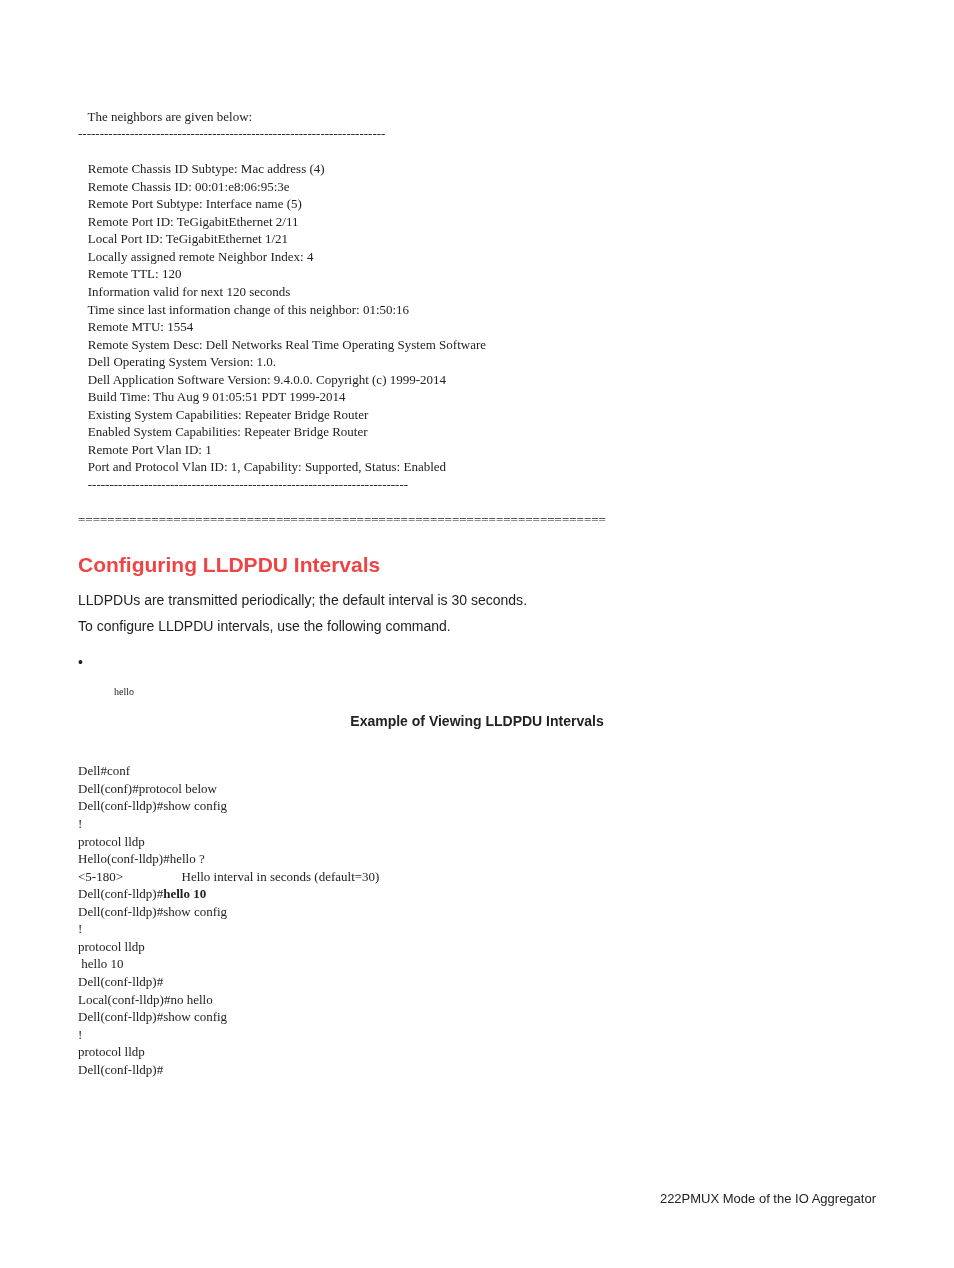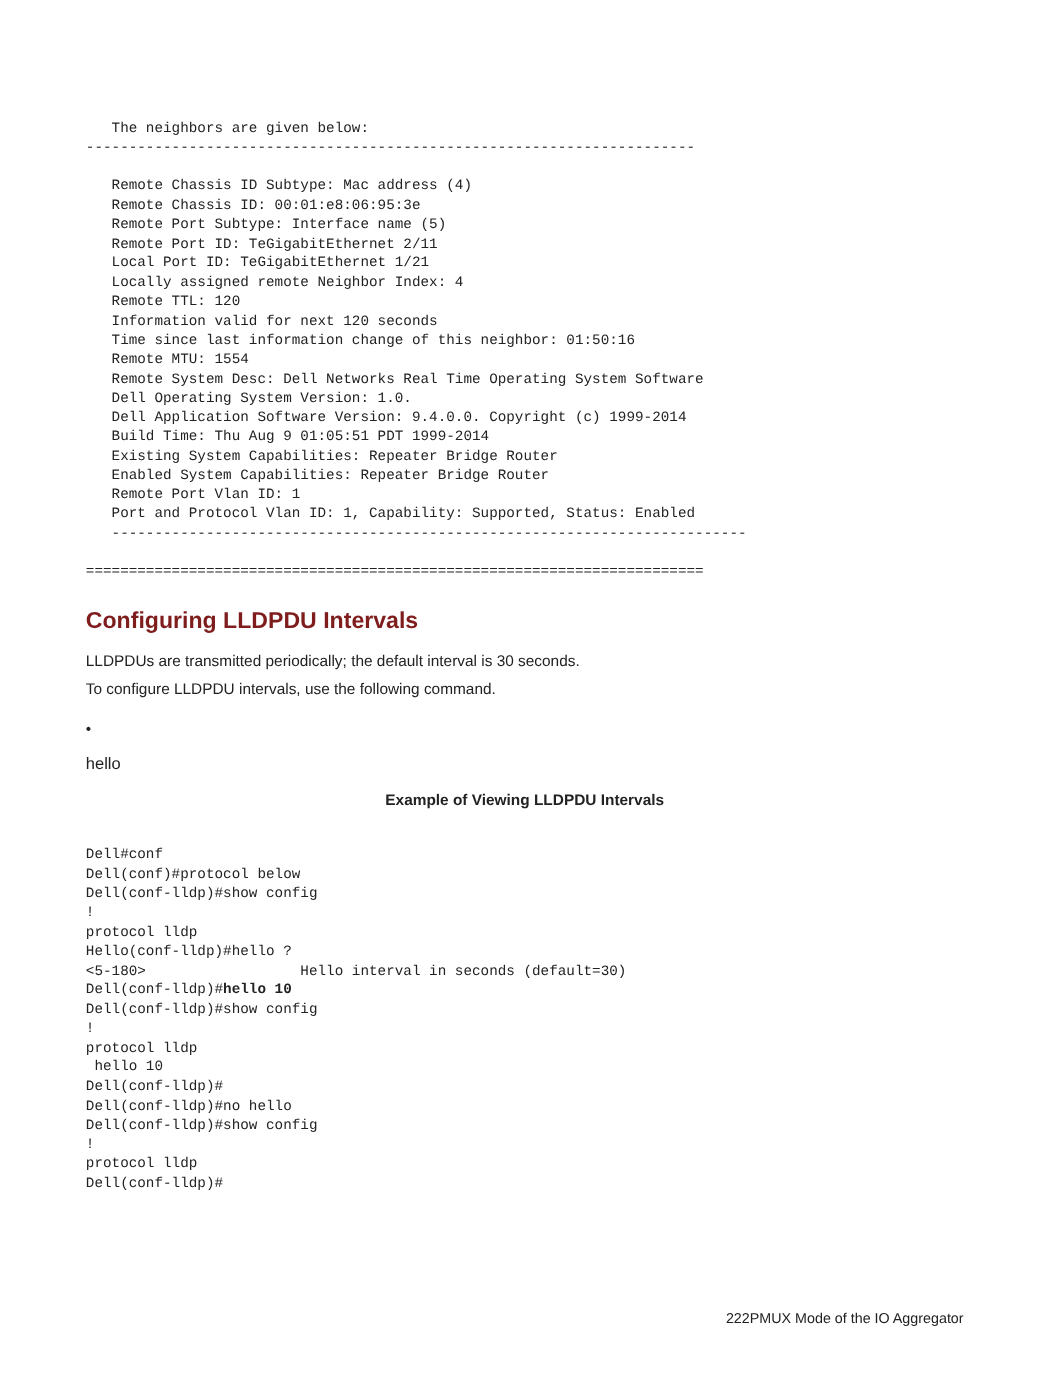--- a/index.html
+++ b/index.html
@@ -10,35 +10,35 @@
     color: #222;
     width: 954px;
     height: 1268px;
     box-sizing: border-box;
     position: relative;
   }
   .page {
     padding: 90px 78px 0 78px;
   }
   .code-block-1, .code-block-2 {
-    font-family: Liberation Mono, monospace;
+    font-family: Liberation Serif, serif;
     font-size: 13px;
     line-height: 1.35;
     white-space: pre;
     color: #222;
   }
   .code-block-2 {
     margin-top: 14px;
     margin-bottom: 40px;
   }
   h2.section-heading {
     font-size: 21px;
     font-weight: 700;
     margin: 24px 0 12px 0;
-    color: #7f1d1d;
+    color: #ef4444;
   }
   .body-text {
     font-size: 14px;
     line-height: 1.6;
     margin: 0 0 4px 0;
   }
   .body-text strong { font-weight: 400; }
   .bullet-row {
     display: flex;
     margin-top: 14px;
@@ -46,23 +46,24 @@
   .bullet-mark {
     width: 20px;
     font-size: 14px;
     line-height: 1.6;
   }
   .bullet-content {
     font-size: 14px;
     line-height: 1.6;
   }
   .inline-code {
-    font-family: Liberation Sans, sans-serif;
-    font-size: 15px;
+    font-family: Liberation Serif, serif;
+    font-size: 10px;
     margin-top: 12px;
+    margin-left: 36px;
     margin-bottom: 16px;
   }
   .example-heading {
     font-size: 14px;
     font-weight: 700;
     margin: 8px 0 16px 0;
     text-align: center;
   }
   .footer {
     position: absolute;
@@ -129,21 +130,21 @@
 <span>!</span>
 <span>protocol lldp</span>
 <span>Hello(conf-lldp)#hello ?</span>
 <span>&lt;5-180&gt;                  Hello interval in seconds (default=30)</span>
 <span>Dell(conf-lldp)#</span><span class="emphasis">hello 10</span>
 <span>Dell(conf-lldp)#show config</span>
 <span>!</span>
 <span>protocol lldp</span>
 <span> hello 10</span>
 <span>Dell(conf-lldp)#</span>
-<span>Dell(conf-lldp)#no hello</span>
+<span>Local(conf-lldp)#no hello</span>
 <span>Dell(conf-lldp)#show config</span>
 <span>!</span>
 <span>protocol lldp</span>
 <span>Dell(conf-lldp)#</span>
 </div>
 
 </div>
 
 <div class="footer">
   <span>222</span>

